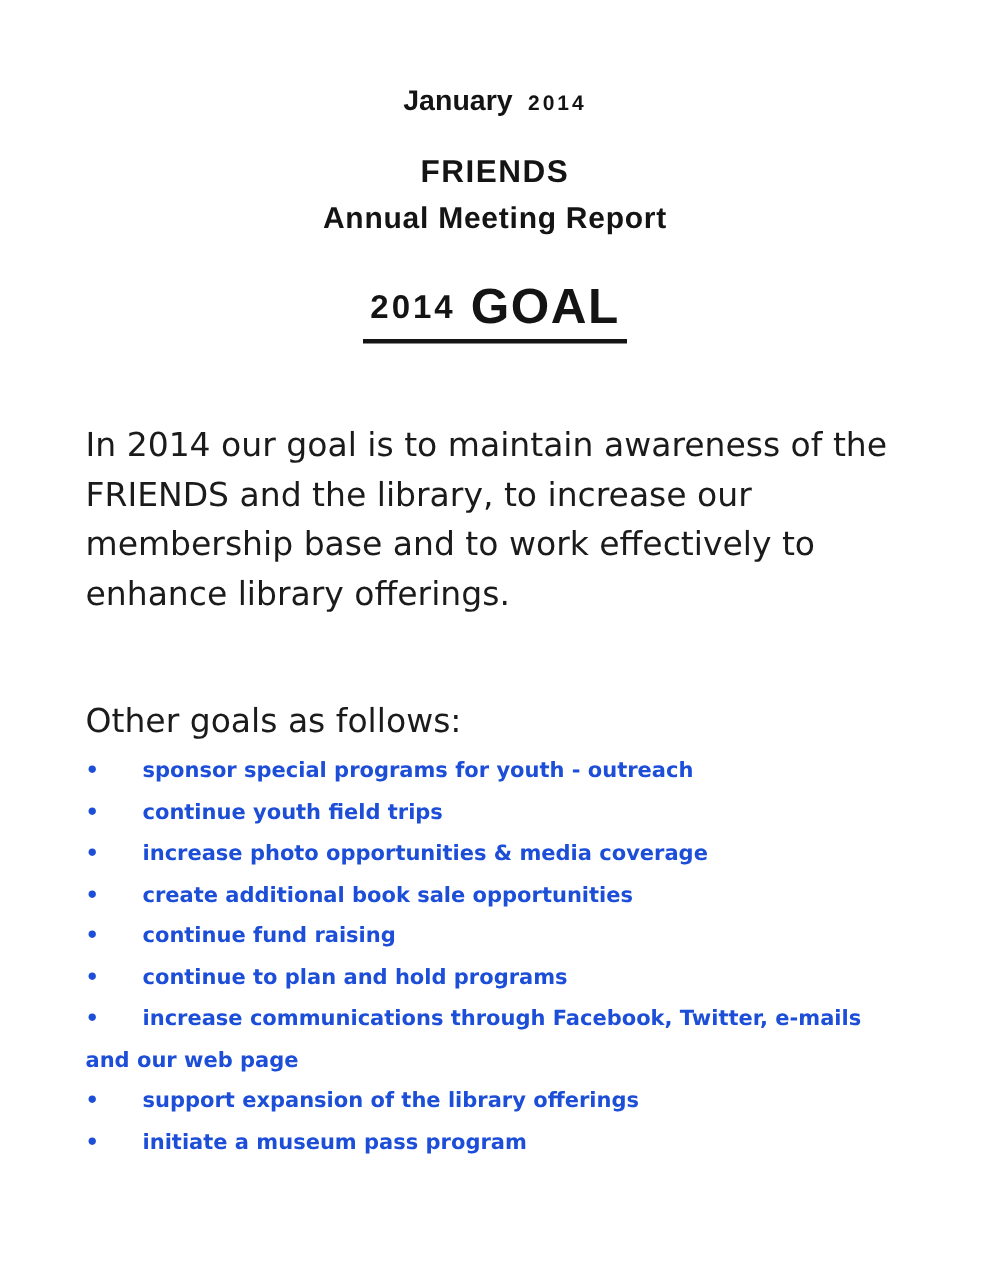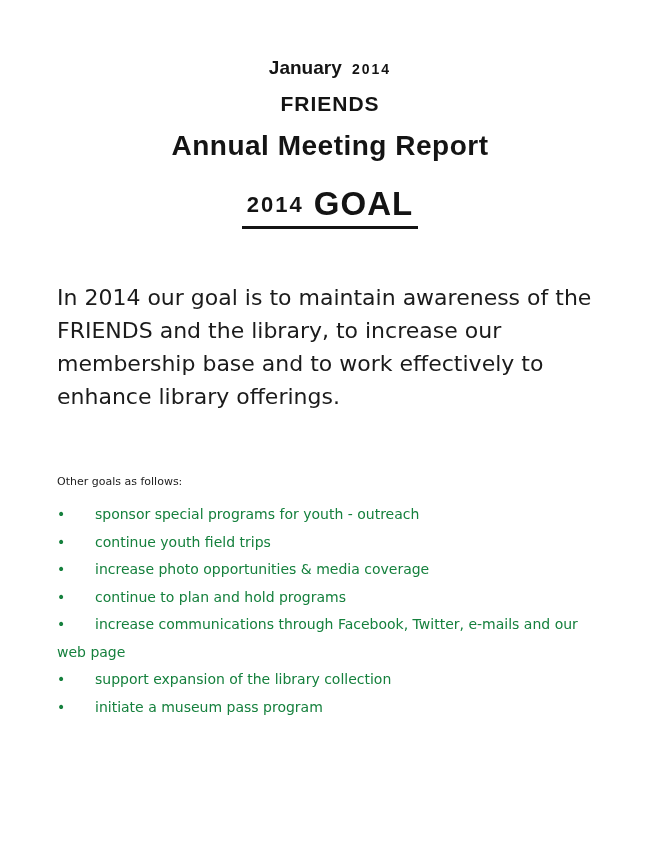--- a/index.html
+++ b/index.html
@@ -32,27 +32,26 @@
   .h-date { font-size: 19px; line-height: 24px; }
   .h-month { font-size: 19px; }
   .h-year {
     font-size: 14px;
     letter-spacing: 2px;
     margin-left: 5px;
   }
   .h-org {
     font-size: 21px;
     line-height: 26px;
-    margin-top: 10px;
+    margin-top: 22px;
     letter-spacing: 1px;
   }
   .h-title {
-    font-size: 28px;
+    font-size: 20px;
     line-height: 36px;
-    margin-top: 11px;
     letter-spacing: 0.5px;
   }
   .h-goal { margin-top: 21px; }
   .goal-underline {
     display: inline-block;
     border-bottom: 3px solid #141414;
     padding: 0 5px 3px 5px;
     text-align: right;
   }
   .g-year {
@@ -69,29 +68,30 @@
   
   .intro {
     margin: 52px 0 0 0;
     font-size: 22px;
     line-height: 33px;
     max-width: 552px;
     color: #1b1b1b;
   }
   .goals-heading {
     margin: 56px 0 6px 0;
-    font-size: 11px;
+    font-size: 22px;
     line-height: 26px;
     color: #1b1b1b;
   }
   .goals-list { max-width: 546px; }
   .bullet-item {
     font-size: 14px;
     line-height: 27.5px;
-    color: #15803d;
+    color: #1d4ed8;
+    font-weight: bold;
   }
   .bullet {
     display: inline-block;
     width: 38px;
     font-size: 14px;
   }
 </style>
 </head>
 <body>
 
@@ -113,20 +113,22 @@
 
   <main>
     <p class="intro">In 2014 our goal is to maintain awareness of the FRIENDS and the library, to increase our membership base and to work effectively to enhance library offerings.</p>
 
     <p class="goals-heading">Other goals as follows:</p>
 
     <div class="goals-list" id="goals-list">
         <div class="bullet-item"><span class="bullet">•</span><span class="bullet-text">sponsor special programs for youth - outreach</span></div>
         <div class="bullet-item"><span class="bullet">•</span><span class="bullet-text">continue youth field trips</span></div>
         <div class="bullet-item"><span class="bullet">•</span><span class="bullet-text">increase photo opportunities &amp; media coverage</span></div>
+        <div class="bullet-item"><span class="bullet">•</span><span class="bullet-text">create additional book sale opportunities</span></div>
+        <div class="bullet-item"><span class="bullet">•</span><span class="bullet-text">continue fund raising</span></div>
         <div class="bullet-item"><span class="bullet">•</span><span class="bullet-text">continue to plan and hold programs</span></div>
         <div class="bullet-item"><span class="bullet">•</span><span class="bullet-text">increase communications through Facebook, Twitter, e-mails and our web page</span></div>
-        <div class="bullet-item"><span class="bullet">•</span><span class="bullet-text">support expansion of the library collection</span></div>
+        <div class="bullet-item"><span class="bullet">•</span><span class="bullet-text">support expansion of the library offerings</span></div>
         <div class="bullet-item"><span class="bullet">•</span><span class="bullet-text">initiate a museum pass program</span></div>
       </div>
   </main>
 
 </div>
 
 </body></html>

